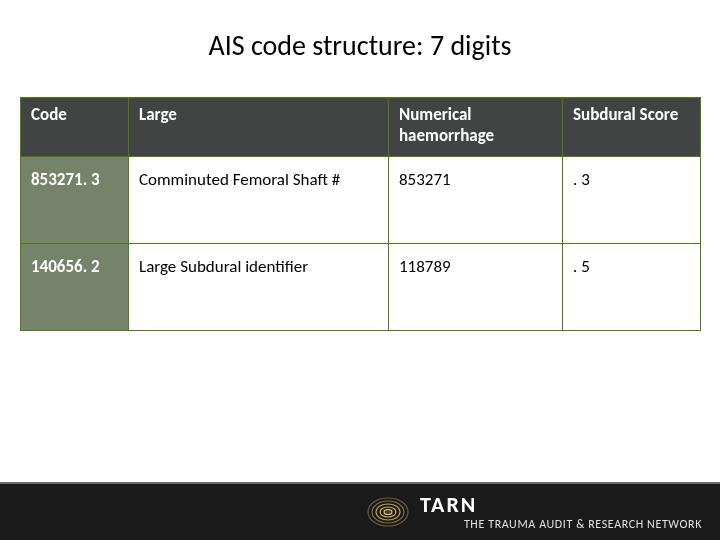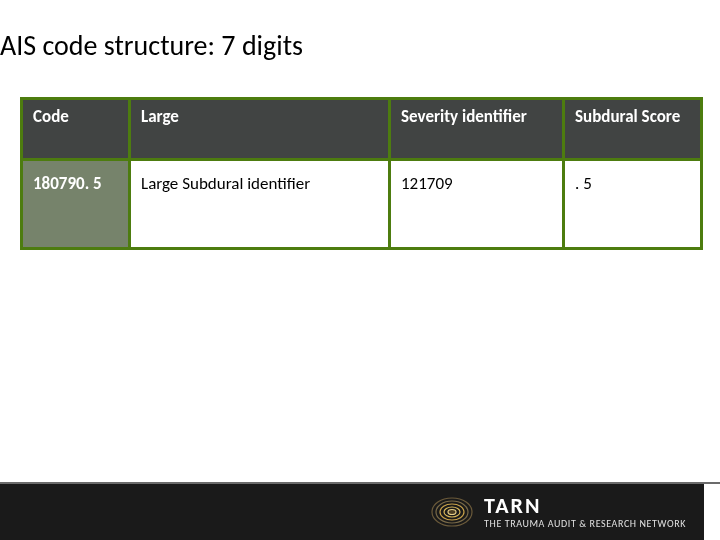--- a/index.html
+++ b/index.html
@@ -7,37 +7,38 @@
     padding: 0;
     width: 720px;
     height: 540px;
     background: #ffffff;
     font-family: Calibri, "Segoe UI", Arial, sans-serif;
     color: #000;
     position: relative;
     overflow: hidden;
   }
   .title {
+    text-align: center;
     font-size: 28px;
     color: #000;
     margin-top: 28px;
     margin-bottom: 34px;
     font-weight: 400;
   }
   .table-wrap {
     width: 680px;
     margin: 0 auto;
   }
   table {
     border-collapse: collapse;
     width: 100%;
     table-layout: fixed;
   }
   th, td {
-    border: 3px solid #4d7c0f;
+    border: 1px solid #4d7c0f;
     text-align: left;
     vertical-align: top;
     font-size: 17px;
     line-height: 1.25;
   }
   th {
     background: #414443;
     color: #ffffff;
     font-weight: 700;
     padding: 6px 10px 6px 10px;
@@ -59,21 +60,21 @@
     font-weight: 700;
   }
   td.body-cell {
     background: #ffffff;
   }
 
   
   .footer {
     position: absolute;
     left: 0;
-    right: 16px;
+    right: 0;
     bottom: 0;
     height: 56px;
     background: #1a1a1a;
   }
   .footer-top {
     position: absolute;
     left: 0;
     right: 0;
     bottom: 56px;
     height: 2px;
@@ -100,51 +101,58 @@
     line-height: 1;
   }
   .logo-main {
     color: #ffffff;
     font-weight: 700;
     font-size: 22px;
     letter-spacing: 2px;
   }
   .logo-sub {
     color: #e0e0e0;
-    font-size: 10px;
+    font-size: 12px;
     letter-spacing: 0.6px;
     margin-top: 2px;
+    margin-left: 44px;
   }
 </style>
 </head>
 <body>
 
 <div class="title">AIS code structure: 7 digits</div>
 
 <div class="table-wrap">
   <table>
     <colgroup>
       <col class="c-code">
         <col class="c-injury">
         <col class="c-num">
         <col class="c-sev">
     </colgroup>
     <thead>
       <tr>
         <th>Code</th>
         <th>Large</th>
-        <th>Severity identifier</th>
+        <th>Numerical haemorrhage</th>
         <th>Subdural Score</th>
       </tr>
     </thead>
     <tbody>
       <tr>
-        <td class="code-cell">180790. 5</td>
+        <td class="code-cell">853271. 3</td>
+        <td class="body-cell">Comminuted Femoral Shaft #</td>
+        <td class="body-cell">853271</td>
+        <td class="body-cell">. 3</td>
+      </tr>
+      <tr>
+        <td class="code-cell">140656. 2</td>
         <td class="body-cell">Large Subdural identifier</td>
-        <td class="body-cell">121709</td>
+        <td class="body-cell">118789</td>
         <td class="body-cell">. 5</td>
       </tr>
     </tbody>
   </table>
 </div>
 
 <div class="footer-top"></div>
 <div class="footer">
   <div class="logo-block">
     <span class="logo-mark">

